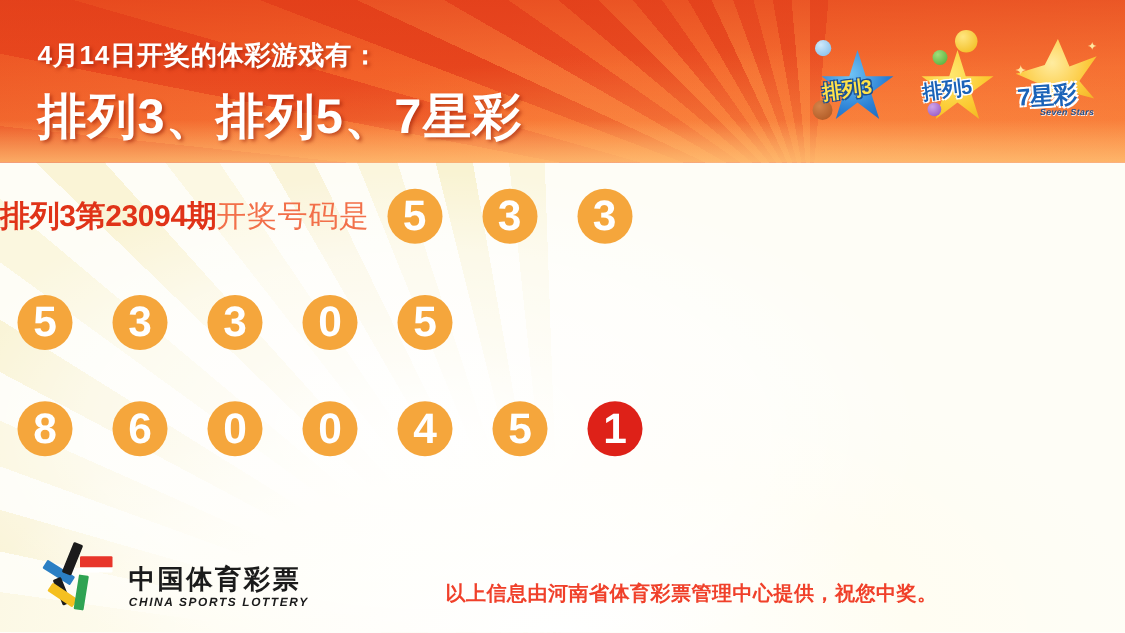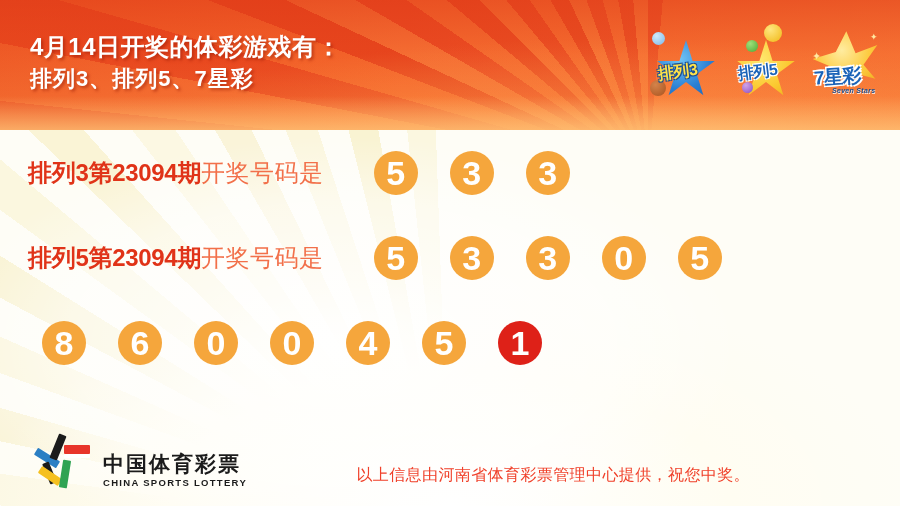--- a/index.html
+++ b/index.html
@@ -89,26 +89,26 @@
     position:absolute; left:0; bottom:0; width:900px; height:34px;
     background:linear-gradient(to bottom, rgba(255,170,90,0) 0%, rgba(255,196,120,.75) 100%);
   }
 
   .header-text {
     position:absolute; left:30px; top:32px; z-index:5;
     color:#ffffff;
     text-shadow:2px 2px 3px rgba(150,25,5,.55);
   }
   .header-line1 {
-    font-size:24px; font-weight:bold; letter-spacing:.5px;
+    font-size:21px; font-weight:bold; letter-spacing:.5px;
     line-height:1.25;
   }
   .header-line2 {
-    font-size:22px; font-weight:bold; letter-spacing:1px;
-    line-height:1.35; margin-top:2px;
+    font-size:39px; font-weight:bold; letter-spacing:1px;
+    line-height:1.35; margin-top:10px;
   }
 
   
   .logos {
     position:absolute; right:12px; top:24px; z-index:6;
     display:flex; align-items:flex-end; gap:2px;
   }
   .logo { position:relative; width:78px; height:82px; }
 
   .star {
@@ -146,22 +146,20 @@
   .bd3 { left:34px; top:0px; width:18px; height:18px; background:radial-gradient(circle at 35% 30%, #ffe680, #f0b814); }
   .bd4 { left:16px; top:16px; width:12px; height:12px; background:radial-gradient(circle at 35% 30%, #9fe07a, #4da834); }
   .bd5 { left:12px; top:58px; width:11px; height:11px; background:radial-gradient(circle at 35% 30%, #cfa4e8, #8e4dc0); }
   .sparkle { position:absolute; z-index:2; color:#ffe9a0; font-size:11px; }
 
   
   .rows { position:absolute; left:0; top:130px; width:900px; z-index:4; }
   .row {
     position:relative; height:85px;
     display:flex; align-items:center;
-    padding-left:28px;
-    gap:36px;
   }
   .row-label { white-space:nowrap; }
   .label-strong {
     font-size:24px; font-weight:bold; color:#e03318;
     letter-spacing:-.3px;
   }
   .label-light {
     font-size:24px; color:#f2704a; letter-spacing:.5px;
   }
   .balls { display:flex; align-items:center; margin-left:14px; }
@@ -182,24 +180,24 @@
   .cslogo-mark span { position:absolute; display:block; border-radius:1px; }
   .s-blue   { left:0px;  top:22px; width:26px; height:8px;  background:#2b7fc4; transform:rotate(32deg); }
   .s-black  { left:20px; top:2px;  width:8px;  height:26px; background:#1b1b1b; transform:rotate(22deg); }
   .s-red    { left:30px; top:13px; width:26px; height:9px;  background:#e8352a; }
   .s-white  { left:30px; top:22px; width:26px; height:4px;  background:#ffffff; }
   .s-yellow { left:4px;  top:40px; width:24px; height:8px;  background:#f5c020; transform:rotate(34deg); }
   .s-green  { left:27px; top:28px; width:8px;  height:28px; background:#2fa352; transform:rotate(9deg); }
   .s-black2 { left:12px; top:30px; width:7px;  height:22px; background:#1b1b1b; transform:rotate(-22deg); }
   .cslogo-txt { padding-bottom:2px; }
   .cslogo-cn { font-size:21px; font-weight:bold; color:#1b1b1b; letter-spacing:2px; line-height:1.1; }
-  .cslogo-en { font-size:9.5px; font-weight:bold; color:#1b1b1b; letter-spacing:1.3px; margin-top:2px; }
+  .cslogo-en { font-size:9.5px; font-weight:bold; color:#1b1b1b; letter-spacing:1.3px; margin-top:2px;font-style:italic; }
   .footer-note {
     position:absolute; right:18px; bottom:20px;
-    font-size:16px; font-weight:normal; color:#f0402a;
+    font-size:16px; font-weight:bold; color:#f0402a;
     letter-spacing:.4px;
   }
 </style>
 </head>
 <body>
 
 <div id="banner">
 
   <div class="body-burst"></div>
   <div class="body-wash"></div>
@@ -248,23 +246,20 @@
         <span class="label-strong">排列3第23094期</span><span class="label-light">开奖号码是</span>
       </div>
       <div class="balls">
         <span class="ball orange" style="background: rgb(245, 166, 60);">5</span>
         <span class="ball orange" style="background: rgb(245, 166, 60);">3</span>
         <span class="ball orange" style="background: rgb(245, 166, 60);">3</span>
       </div>
     </div>
 
     <div class="row">
-      <div class="row-label">
-        <span class="label-strong">排列5第23094期</span><span class="label-light">开奖号码是</span>
-      </div>
       <div class="balls">
         <span class="ball orange" style="background: rgb(245, 166, 60);">5</span>
         <span class="ball orange" style="background: rgb(245, 166, 60);">3</span>
         <span class="ball orange" style="background: rgb(245, 166, 60);">3</span>
         <span class="ball orange" style="background: rgb(245, 166, 60);">0</span>
         <span class="ball orange" style="background: rgb(245, 166, 60);">5</span>
       </div>
     </div>
 
     <div class="row">

